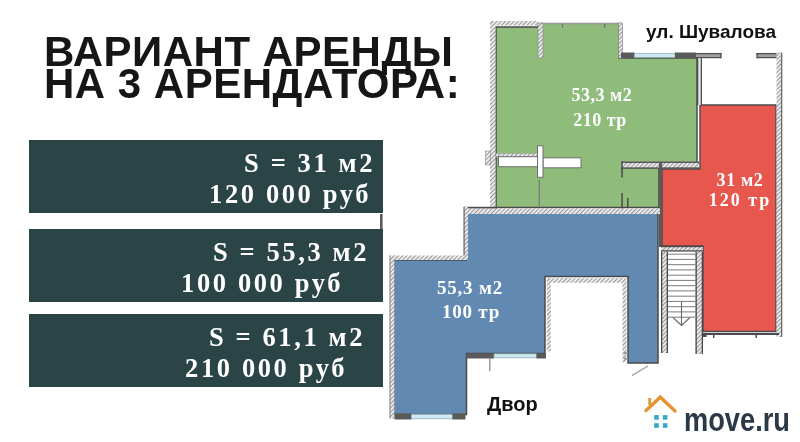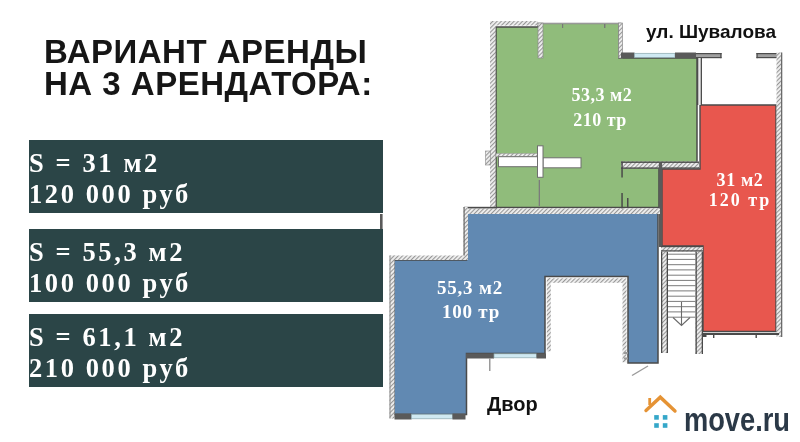--- a/index.html
+++ b/index.html
@@ -1,35 +1,35 @@
 <!DOCTYPE html>
 <html><head>
 <meta charset="utf-8">
 <style>
 html,body{margin:0;padding:0}
 .page{position:relative;width:800px;height:442px;background:#ffffff;overflow:hidden;font-family:"Liberation Sans",sans-serif}
-.title{position:absolute;left:44px;top:36px;font-weight:bold;font-size:33px;line-height:32px;color:#161616;letter-spacing:0.5px}
-.box{position:absolute;left:29px;width:354px;height:73px;background:#2b4547;color:#fff;font-family:"Liberation Serif",serif;font-weight:bold;font-size:26.5px;text-align:left;letter-spacing:2.6px}
+.title{position:absolute;left:44px;top:36px;font-weight:bold;font-size:42px;line-height:32px;color:#161616;letter-spacing:0.5px}
+.box{position:absolute;left:29px;width:354px;height:73px;background:#2b4547;color:#fff;font-family:"Liberation Serif",serif;font-weight:bold;font-size:26.5px;text-align:right;letter-spacing:2.6px}
 .box .l1{position:absolute;left:0;right:0;top:7.5px}
 .box .l2{position:absolute;left:0;right:0;top:38.5px}
 </style>
 </head>
 <body>
 <div class="page">
 
 <div class="title">ВАРИАНТ АРЕНДЫ<br>НА 3 АРЕНДАТОРА:</div>
 
 <div class="box" style="top:140px">
       <div class="l1" style="padding-right:8px">S = 31 м2</div>
       <div class="l2" style="padding-right:12px">120 000 руб</div>
     </div>
 
 <div class="box" style="top:229px">
-      <div class="l1" style="padding-right:26px">S = 55,3 м2</div>
-      <div class="l2" style="padding-right:32px">100 000 руб</div>
+      <div class="l1" style="padding-right:14px">S = 55,3 м2</div>
+      <div class="l2" style="padding-right:40px">100 000 руб</div>
     </div>
 
 <div class="box" style="top:314px">
       <div class="l1" style="padding-right:18px">S = 61,1 м2</div>
       <div class="l2" style="padding-right:36px">210 000 руб</div>
     </div>
 
 <svg width="800" height="442" viewBox="0 0 800 442" style="position:absolute;left:0;top:0" xmlns="http://www.w3.org/2000/svg">
 <defs>
 <pattern id="hatch" width="3" height="3" patternUnits="userSpaceOnUse" patternTransform="rotate(45)">

